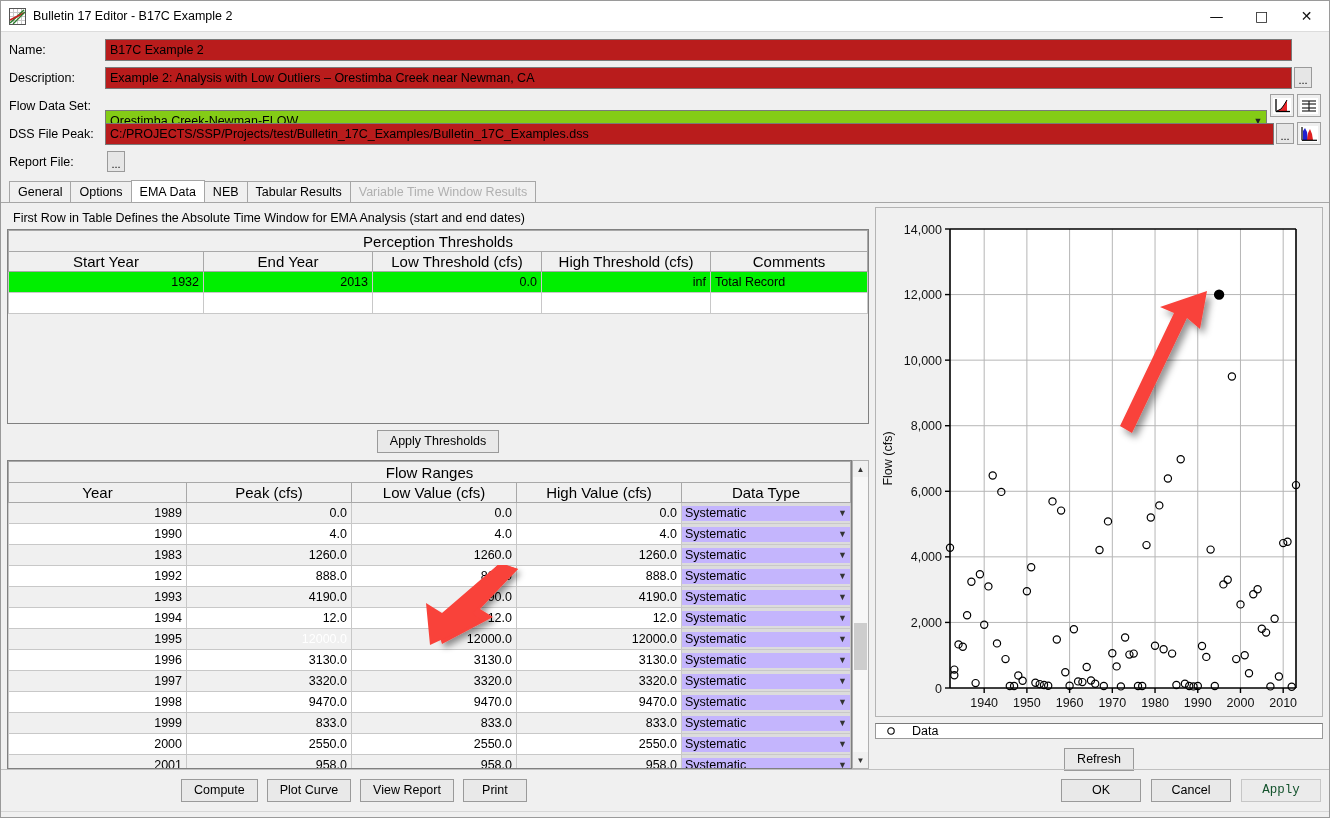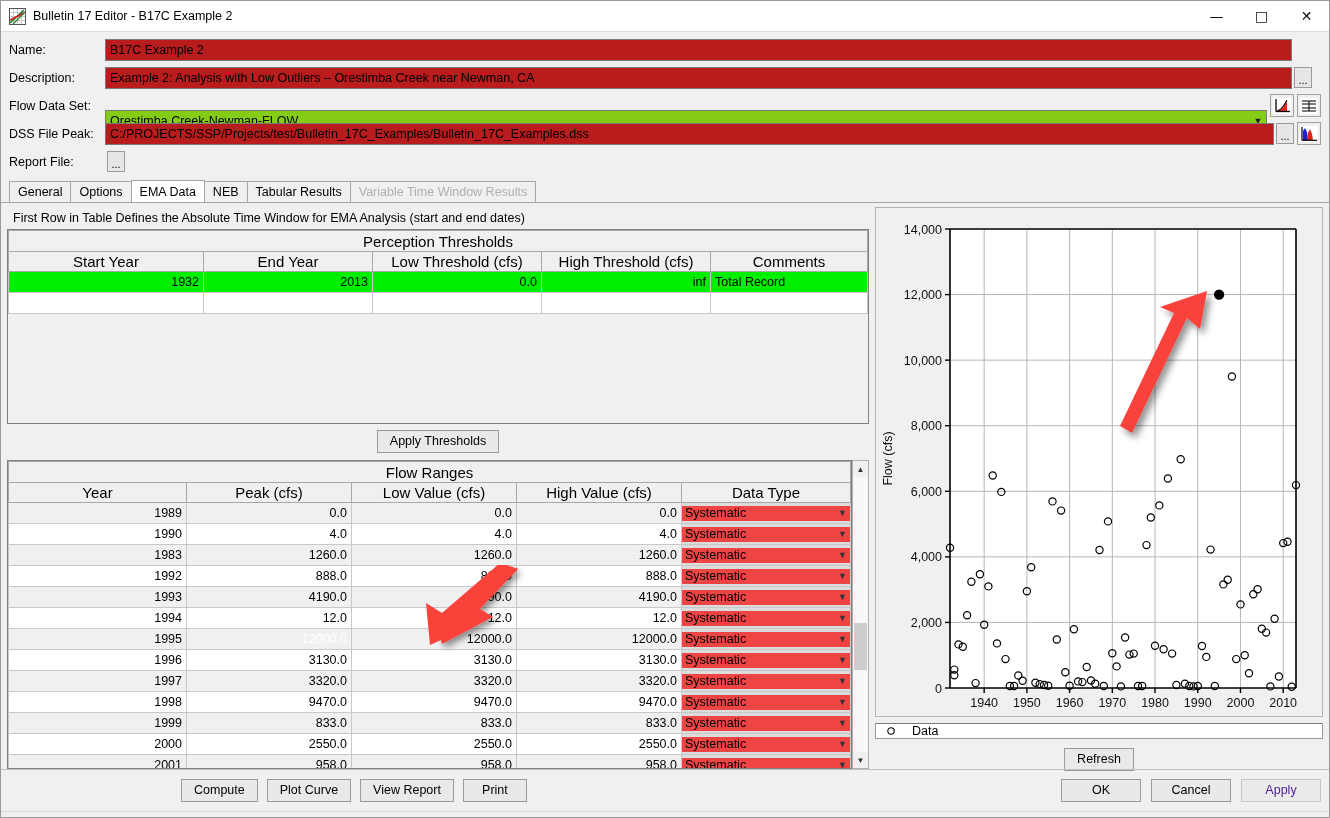--- a/index.html
+++ b/index.html
@@ -83,37 +83,37 @@
   }
   .tbl td.lft{ text-align:left; }
   .tbl tr.green td{ background:#00ef00; }
   .tbl tr.alt td{ background:#f0f0f0; }
   .tbl td.sel{ background:#0078d7; color:#fff; }
   .tbl td.blank{ background:#fff; }
   .emptyarea{ background:#f0f0f0; }
 
   .dtcell{ padding:0 !important; background:#dcdcdc !important; }
   .dtwrap{ display:flex; align-items:center; justify-content:space-between;
-           background:#ef4444; height:15px; padding:0 3px; font-size:12.5px; }
+           background:#c4b5fd; height:15px; padding:0 3px; font-size:12.5px; }
   .dtwrap .cv{ font-size:9px; color:#333; }
 
   .scrollcol{ width:17px; flex:none; background:#f0f0f0; border:1px solid #b0b0b0;
               display:flex; flex-direction:column; }
   .sbtn{ height:16px; display:flex; align-items:center; justify-content:center; font-size:8px;
          background:#f0f0f0; color:#333;}
   .strack{ flex:1; position:relative; background:#f7f7f7; }
   .sthumb{ position:absolute; left:1px; right:1px; background:#cdcdcd; }
 
   .applyrow{ display:flex; justify-content:center; padding:6px 0 7px 0; }
   .btn{
     border:1px solid #9a9a9a; background:#e9e9e9; font-size:12.5px;
     padding:3px 12px; min-width:64px; text-align:center; height:23px;
     font-family:"Liberation Sans", sans-serif;
   }
-  .btn.disabled{ color:#4c1d95; background:#ebebeb; border-color:#c6c6c6; }
+  .btn.disabled{ color:#14532d; background:#ebebeb; border-color:#c6c6c6;font-family:Liberation Mono, monospace; }
 
   
   .chartbox{ background:#f0f0f0; border:1px solid #b4b4b4; flex:none; height:510px; position:relative; }
   .legendbox{ margin-top:6px; border:1px solid #9a9a9a; border-top-color:#7a7a7a; background:#fff;
               height:22px; display:flex; padding-left:10px; gap:22px;}
   .legitem{ display:flex; align-items:center; gap:16px; font-size:12.5px; }
   .refreshrow{ display:flex; justify-content:center; padding-top:9px; }
 
   
   .bottombar{ flex:none; border-top:1px solid #c0c0c0; height:42px; display:flex; align-items:center; padding:0 8px; }

